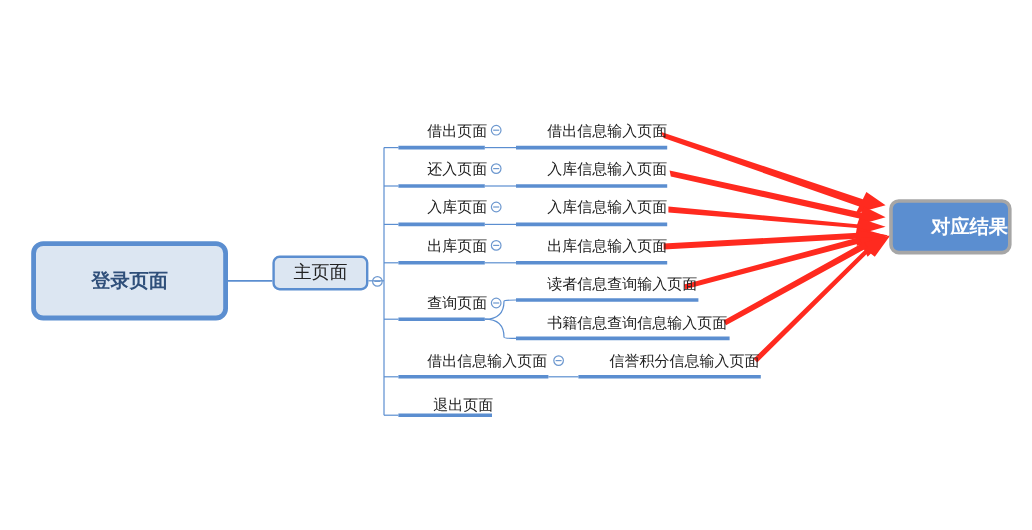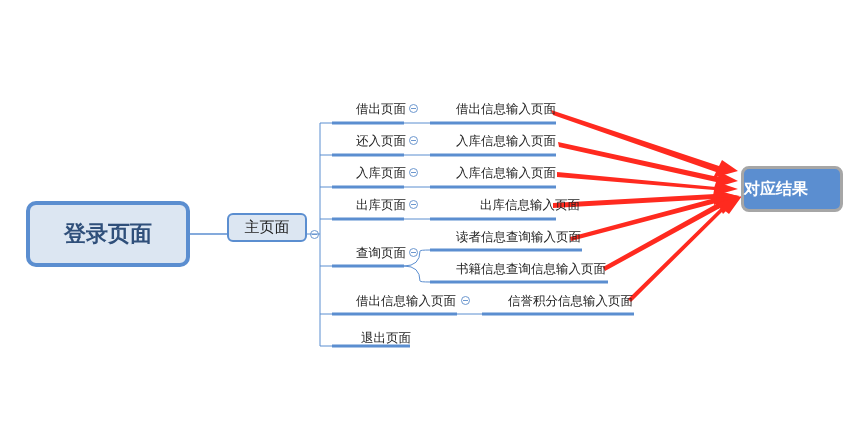--- a/index.html
+++ b/index.html
@@ -2,28 +2,28 @@
 <html><head>
 <meta charset="utf-8">
 <style>
   html, body { margin:0; padding:0; background:#ffffff; }
   body { width:860px; height:442px; position:relative; overflow:hidden;
          font-family:"DejaVu Sans", sans-serif; }
   .abs { position:absolute; }
   .root-node { left:26px; top:201px; width:164px; height:66px; box-sizing:border-box;
     border:4px solid #5b8ed0; border-radius:10px; background:#dce6f2;
     display:flex; align-items:center; justify-content:center;
-    font-size:22px; font-weight:bold; color:#2f4f7a; }
+    font-size:16px; font-weight:bold; color:#2f4f7a; }
   .main-node { left:227px; top:213px; width:80px; height:29px; box-sizing:border-box;
     border:2px solid #5b8ed0; border-radius:6px; background:#dce6f2;
     display:flex; align-items:center; justify-content:center;
     font-size:15px; color:#222; }
   .result-node { left:741px; top:166px; width:102px; height:46px; box-sizing:border-box;
     border:3px solid #a6a6a6; border-radius:8px; background:#5b8ed0;
-    display:flex; align-items:center; justify-content:flex-start;
+    display:flex; align-items:center; justify-content:flex-end;
     font-size:16px; font-weight:bold; color:#ffffff; }
   .label { font-size:12.5px; color:#222; white-space:nowrap; line-height:16px;margin-left:16px; }
   .collapse { width:9px; height:9px; border:1px solid #6d98cf; border-radius:50%;
     box-sizing:border-box; display:flex; align-items:center; justify-content:center; }
   .collapse::after { content:""; width:5px; height:1px; background:#6d98cf; }
   svg { position:absolute; left:0; top:0; }
 </style>
 </head>
 <body>
 
@@ -108,21 +108,21 @@
 <div class="abs label" style="left:340px;top:133px;">还入页面</div>
 <div class="abs collapse" style="left:409px;top:136px;"></div>
 <div class="abs label" style="left:440px;top:133px;">入库信息输入页面</div>
 
 <div class="abs label" style="left:340px;top:165px;">入库页面</div>
 <div class="abs collapse" style="left:409px;top:168px;"></div>
 <div class="abs label" style="left:440px;top:165px;">入库信息输入页面</div>
 
 <div class="abs label" style="left:340px;top:197px;">出库页面</div>
 <div class="abs collapse" style="left:409px;top:200px;"></div>
-<div class="abs label" style="left:464px;top:197px;text-align:center;">出库信息输入页面</div>
+<div class="abs label" style="left:440px;top:197px;text-align:center;">出库信息输入页面</div>
 
 <div class="abs label" style="left:340px;top:245px;">查询页面</div>
 <div class="abs collapse" style="left:409px;top:248px;"></div>
 <div class="abs label" style="left:440px;top:229px;">读者信息查询输入页面</div>
 <div class="abs label" style="left:440px;top:261px;">书籍信息查询信息输入页面</div>
 
 <div class="abs label" style="left:340px;top:293px;">借出信息输入页面</div>
 <div class="abs collapse" style="left:461px;top:296px;"></div>
 <div class="abs label" style="left:492px;top:293px;">信誉积分信息输入页面</div>
 

